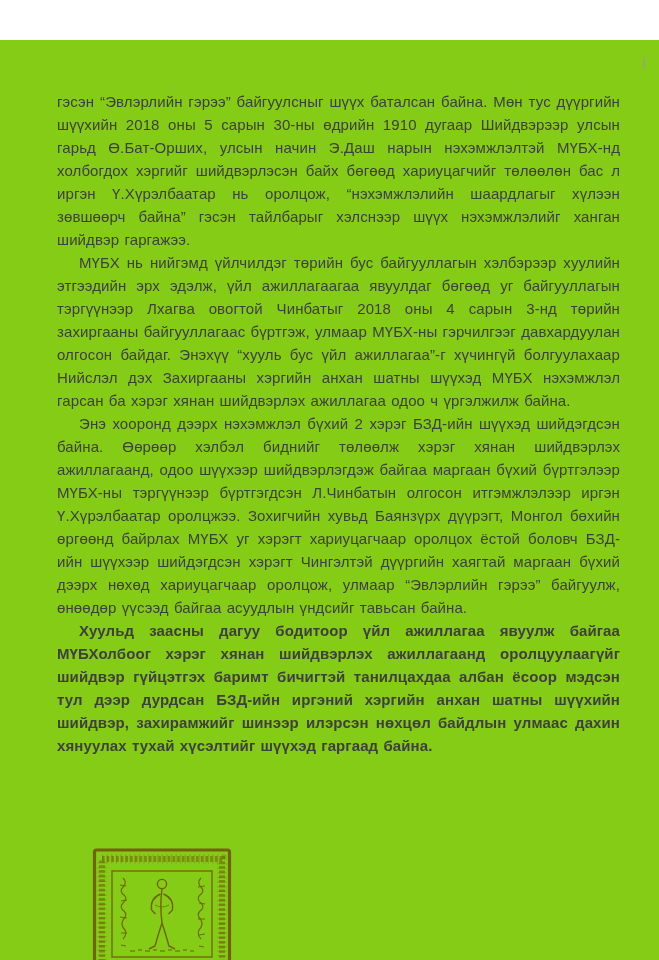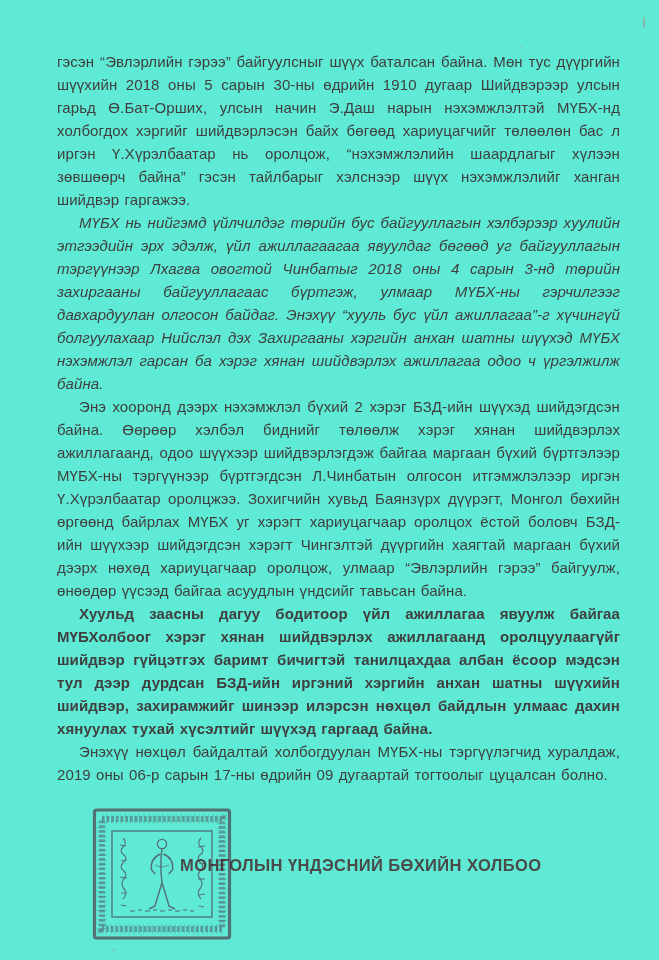--- a/index.html
+++ b/index.html
@@ -10,41 +10,42 @@
   body {
     width: 659px;
     height: 960px;
     position: relative;
     overflow: hidden;
     font-family: "Liberation Sans", sans-serif;
   }
   .page {
     position: absolute;
     inset: 0;
-    background: #5eead4;
+    background: #84cc16;
+    margin-top: 40px;
   }
   .content {
     position: absolute;
     left: 57px;
     top: 50px;
     width: 563px;
     color: #3f3f3f;
     font-size: 15px;
     line-height: 23px;
     text-align: justify;
     letter-spacing: 0.1px;
   }
   p.para {
     margin: 0;
     text-indent: 22px;
     word-spacing: 1px;
   }
   p.para.no-indent { text-indent: 0; }
   .p1 { margin-bottom: 33px; }
-  .p2 { margin-bottom: 31px; font-style: italic; }
+  .p2 { margin-bottom: 31px; }
   .p3 { margin-bottom: 10px; }
   .p4 { margin-bottom: 30px; font-weight: bold; }
   .p5 { margin-bottom: 0; }
 
   .footer-title {
     position: absolute;
     left: 180px;
     top: 856px;
     margin: 0;
     font-size: 16.5px;
@@ -82,24 +83,22 @@
 </head>
 <body>
 
 <div class="page">
 
   <div class="content">
     <p class="para no-indent p1">гэсэн “Эвлэрлийн гэрээ” байгуулсныг шүүх баталсан байна. Мөн тус дүүргийн шүүхийн 2018 оны 5 сарын 30-ны өдрийн 1910 дугаар Шийдвэрээр улсын гарьд Ө.Бат-Орших, улсын начин Э.Даш нарын нэхэмжлэлтэй МҮБХ-нд холбогдох хэргийг шийдвэрлэсэн байх бөгөөд хариуцагчийг төлөөлөн бас л иргэн Ү.Хүрэлбаатар нь оролцож, “нэхэмжлэлийн шаардлагыг хүлээн зөвшөөрч байна” гэсэн тайлбарыг хэлснээр шүүх нэхэмжлэлийг ханган шийдвэр гаргажээ.</p>
     <p class="para p2">МҮБХ нь нийгэмд үйлчилдэг төрийн бус байгууллагын хэлбэрээр хуулийн этгээдийн эрх эдэлж, үйл ажиллагаагаа явуулдаг бөгөөд уг байгууллагын тэргүүнээр Лхагва овогтой Чинбатыг  2018 оны 4 сарын 3-нд төрийн захиргааны байгууллагаас бүртгэж, улмаар МҮБХ-ны гэрчилгээг давхардуулан олгосон байдаг. Энэхүү “хууль бус үйл ажиллагаа”-г хүчингүй болгуулахаар Нийслэл дэх Захиргааны хэргийн анхан шатны шүүхэд МҮБХ нэхэмжлэл гарсан ба хэрэг хянан шийдвэрлэх ажиллагаа одоо ч үргэлжилж байна.</p>
     <p class="para p3">Энэ хооронд дээрх нэхэмжлэл бүхий 2 хэрэг БЗД-ийн шүүхэд шийдэгдсэн байна. Өөрөөр хэлбэл биднийг төлөөлж хэрэг хянан шийдвэрлэх ажиллагаанд, одоо шүүхээр шийдвэрлэгдэж байгаа маргаан бүхий бүртгэлээр МҮБХ-ны тэргүүнээр бүртгэгдсэн Л.Чинбатын олгосон итгэмжлэлээр иргэн Ү.Хүрэлбаатар оролцжээ. Зохигчийн хувьд Баянзүрх дүүрэгт, Монгол бөхийн өргөөнд байрлах МҮБХ уг хэрэгт хариуцагчаар оролцох ёстой боловч БЗД-ийн шүүхээр шийдэгдсэн хэрэгт Чингэлтэй дүүргийн хаягтай маргаан бүхий дээрх нөхөд хариуцагчаар оролцож, улмаар “Эвлэрлийн гэрээ” байгуулж, өнөөдөр үүсээд байгаа асуудлын үндсийг тавьсан байна.</p>
     <p class="para p4">Хуульд заасны дагуу бодитоор үйл ажиллагаа явуулж байгаа МҮБХолбоог хэрэг хянан шийдвэрлэх ажиллагаанд оролцуулаагүйг шийдвэр гүйцэтгэх баримт бичигтэй танилцахдаа албан ёсоор мэдсэн тул дээр дурдсан БЗД-ийн иргэний хэргийн анхан шатны шүүхийн шийдвэр, захирамжийг шинээр илэрсэн нөхцөл байдлын улмаас дахин хянуулах тухай хүсэлтийг шүүхэд гаргаад байна.</p>
-    <p class="para p5">Энэхүү нөхцөл байдалтай холбогдуулан МҮБХ-ны тэргүүлэгчид хуралдаж, 2019 оны 06-р сарын 17-ны өдрийн 09 дугаартай тогтоолыг цуцалсан болно.</p>
   </div>
 
-  <h2 class="footer-title">МОНГОЛЫН ҮНДЭСНИЙ БӨХИЙН ХОЛБОО</h2>
 
   <div class="stamp">
     <svg viewBox="0 0 140 134" xmlns="http://www.w3.org/2000/svg">
       <g>
         <rect x="2.5" y="3" width="135" height="128" rx="2" stroke-width="3.2" opacity="0.85"></rect>
       </g>
       <g>
         <rect x="10" y="12" width="120" height="110" stroke-width="6" stroke-dasharray="2.6 2.1" opacity="0.5"></rect>
         <rect x="10" y="12" width="120" height="110" stroke-width="9" stroke-dasharray="1.2 3.4" opacity="0.28"></rect>
       </g>

